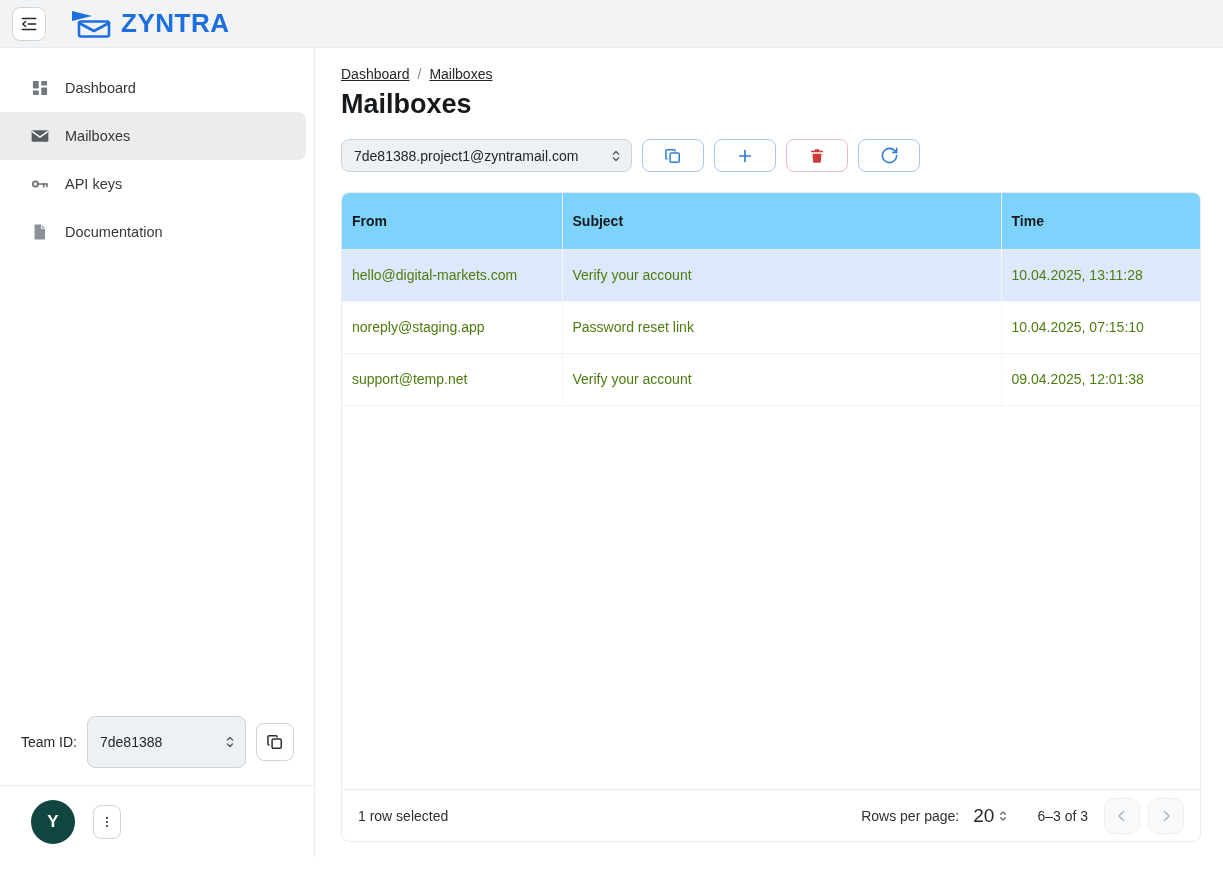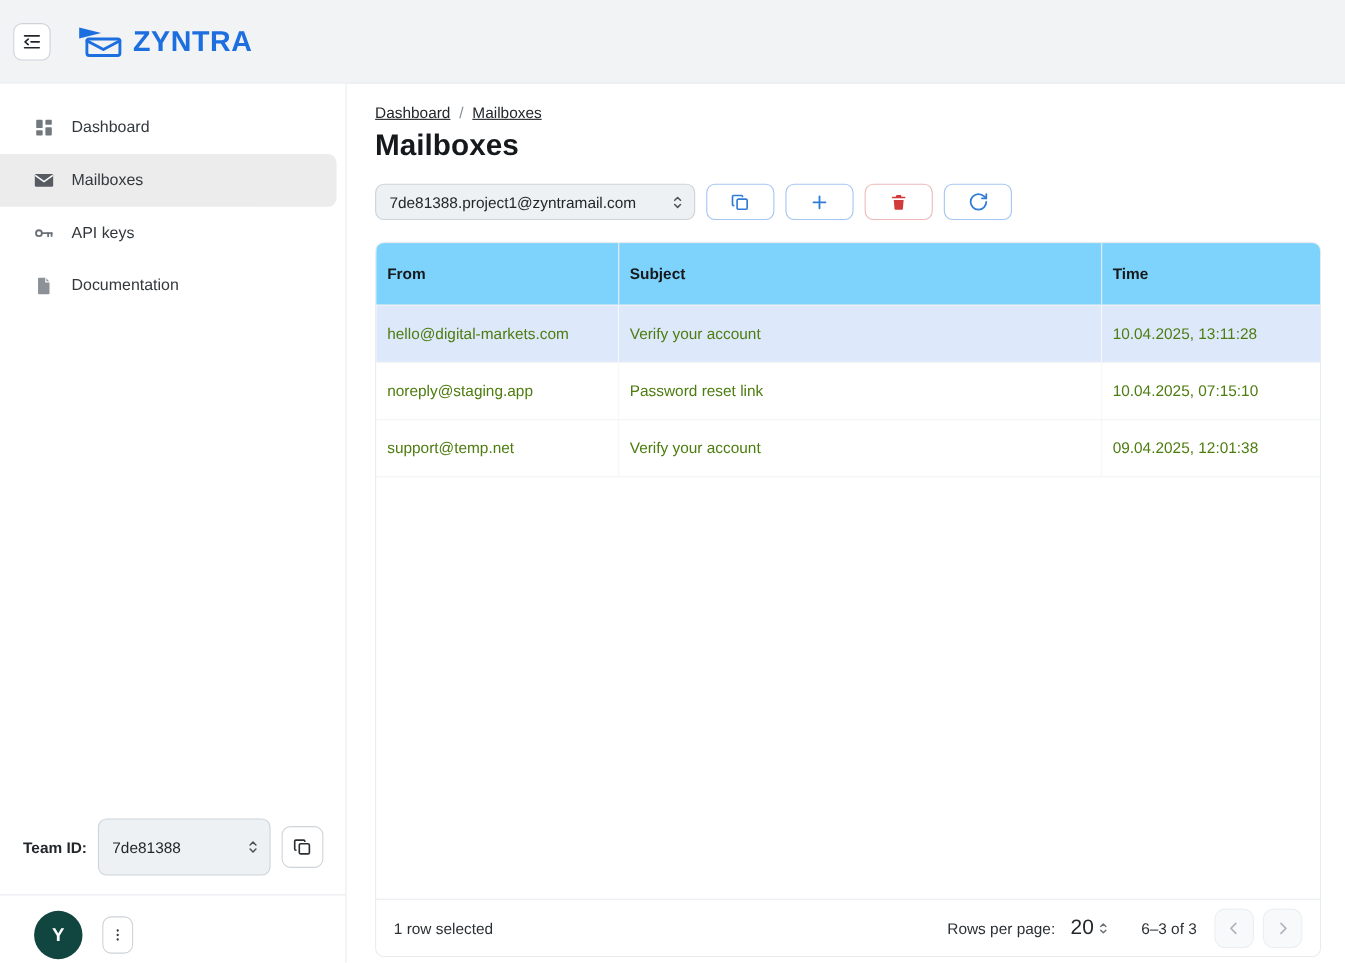--- a/index.html
+++ b/index.html
@@ -4,21 +4,21 @@
 <style>
   * { box-sizing: border-box; }
   html,body { margin:0; padding:0; }
   body {
     width:1223px; height:875px; overflow:hidden;
     font-family:"Liberation Sans","DejaVu Sans",sans-serif;
     color:#23272b; background:#fff;
   }
   
   .topbar {
-    height:76px; background:#f1f3f5; border-bottom:1px solid #e9ecef;
+    height:48px; background:#f1f3f5; border-bottom:1px solid #e9ecef;
     display:flex; align-items:center; padding-left:12px;
   }
   .toggle-btn {
     width:34px; height:34px; border:1px solid #ced4da; border-radius:8px;
     background:#fff; display:flex; align-items:center; justify-content:center; cursor:pointer;
   }
   .brand { display:flex; align-items:center; gap:9px; margin-left:24px; }
   .brand-text { color:#1d6fe0; font-size:26px; font-weight:700; letter-spacing:0.5px; }
   
   .shell { display:flex; height:810px; }
@@ -28,21 +28,21 @@
   }
   .nav-item {
     display:flex; align-items:center; gap:15px; height:48px;
     padding-left:30px; margin-right:8px; border-radius:0 8px 8px 0;
     font-size:14.5px; color:#33383d; cursor:pointer;
   }
   .nav-item.active { background:#ececec; }
   .nav-icon { width:20px; height:20px; flex:none; }
   .sidebar-bottom { margin-top:auto; }
   .team-row { display:flex; align-items:center; gap:10px; padding:0 20px 0 21px; margin-bottom:17px; }
-  .team-label { font-size:14px; white-space:nowrap;font-weight:bold; }
+  .team-label { font-size:14px; white-space:nowrap; }
   .select {
     display:flex; align-items:center; justify-content:space-between;
     background:#eef1f3; border:1px solid #ccd3d9; border-radius:8px;
     height:52px; padding:0 6px 0 12px; font-size:14px; color:#23272b; cursor:pointer;
   }
   .team-select { width:160px; }
   .sq-btn {
     border:1px solid #ced4da; border-radius:8px; background:#fff;
     display:flex; align-items:center; justify-content:center; cursor:pointer;
   }

